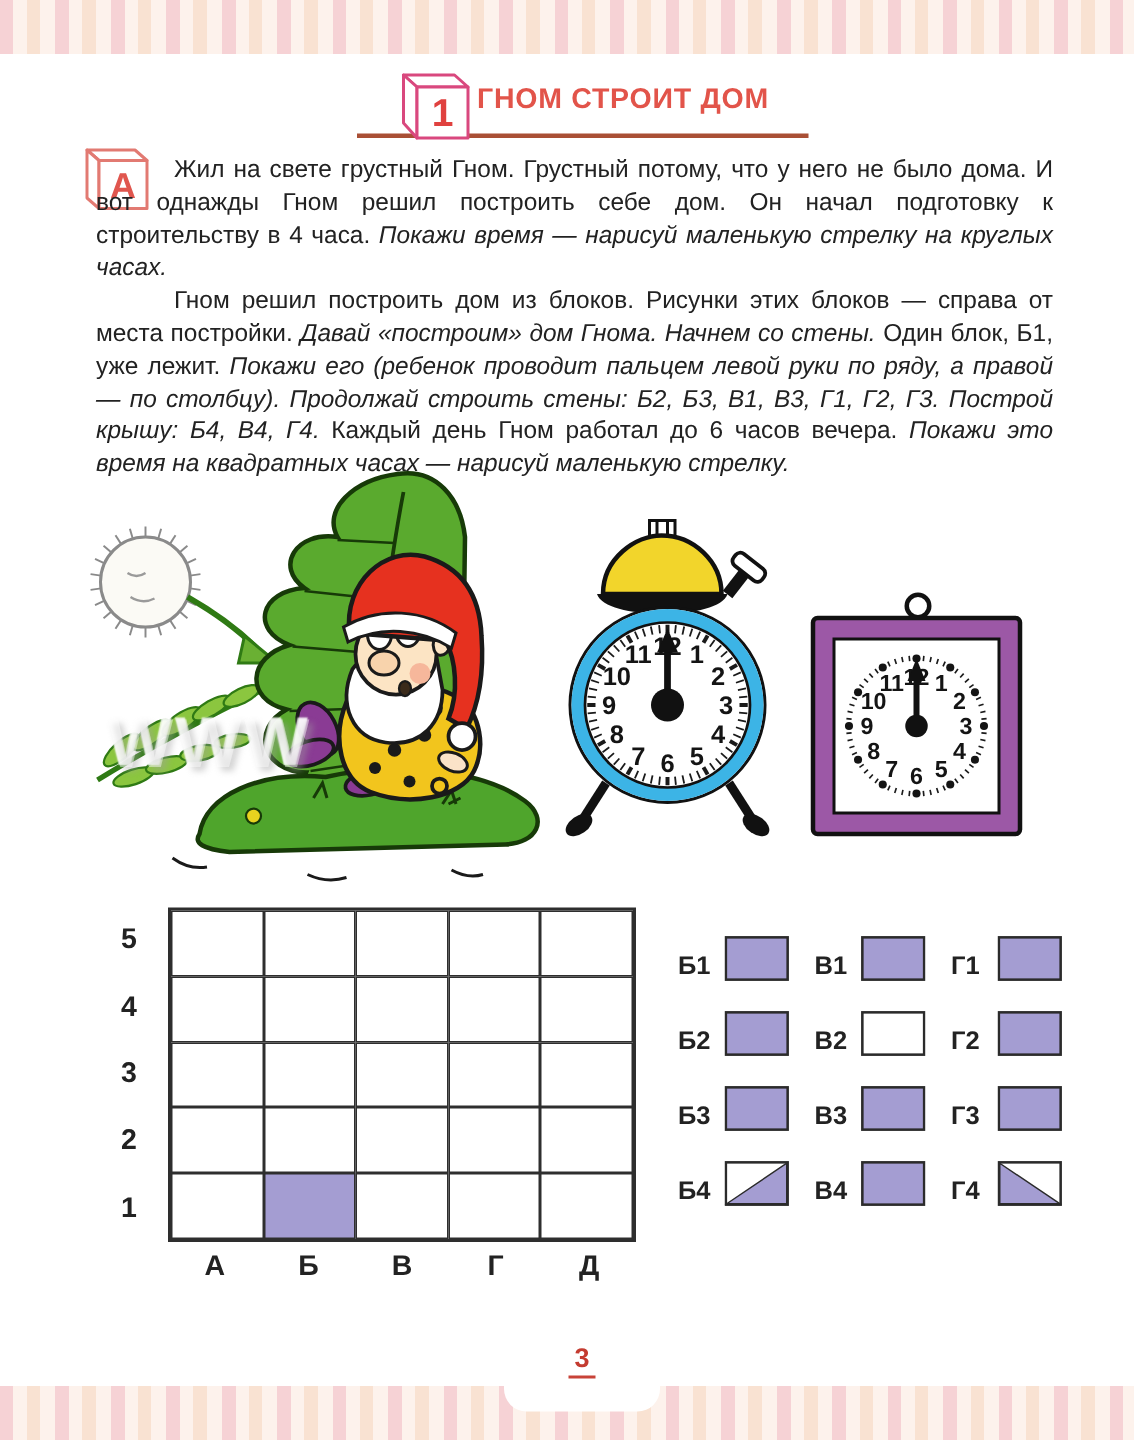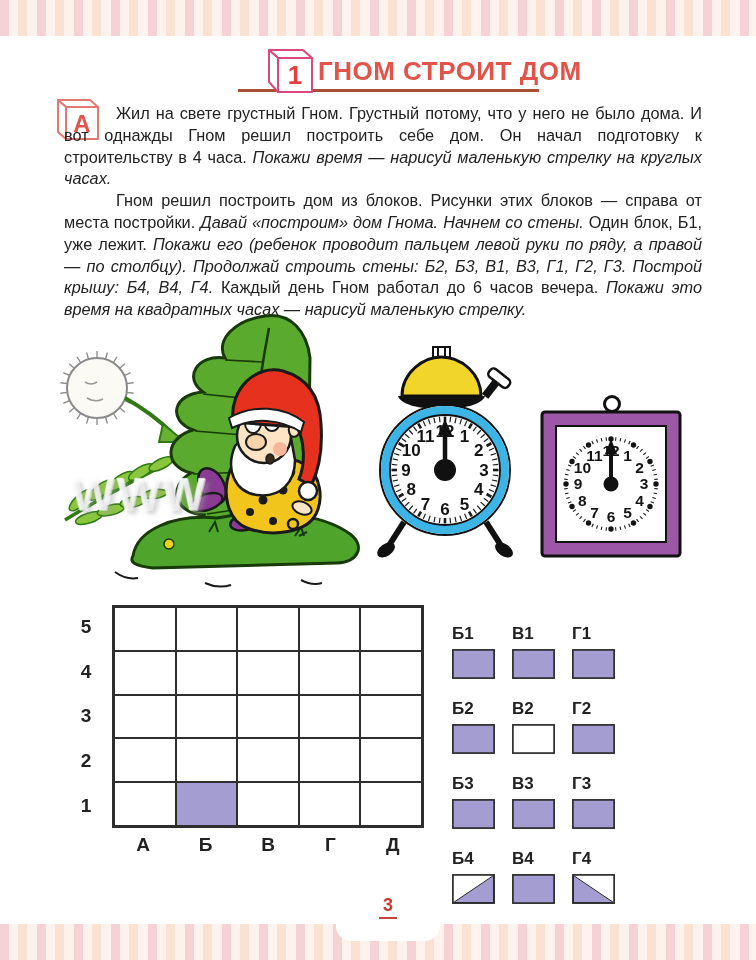--- a/index.html
+++ b/index.html
@@ -10,21 +10,21 @@
   .stripe-top{top:0;}
   .stripe-bottom{top:924px;}
   .notch{position:absolute;left:336px;top:924px;width:104px;height:17px;background:#fff;
          border-radius:0 0 15px 15px;}
   .page-number-wrap{position:absolute;left:336px;top:895px;width:104px;text-align:center;}
   .page-number{display:inline-block;font-size:18px;font-weight:bold;color:#c43b30;
                border-bottom:2px solid #c84338;padding:0 4px 1px 4px;}
 
   .title-underline{position:absolute;left:238px;top:89px;width:301px;height:2.5px;background:#a94f35;}
   .title-cube{position:absolute;left:260px;top:46px;}
-  .page-title{position:absolute;left:318px;top:56px;font-size:26px;font-weight:bold;
+  .page-title{position:absolute;left:318px;top:56px;font-size:19px;font-weight:bold;
               color:#e2544a;letter-spacing:.5px;white-space:nowrap;}
   .a-cube{position:absolute;left:54px;top:97px;}
 
   .body-text{position:absolute;left:64px;top:103px;width:638px;font-size:16.3px;
              line-height:21.8px;text-align:justify;}
   .body-text p{margin:0;text-indent:52px;}
   .it{font-style:italic;}
 
   .illu{position:absolute;left:57px;top:300px;}
   .alarm{position:absolute;left:360px;top:346px;}
@@ -44,21 +44,21 @@
   .gcell.filled{background:#a49dd2;}
   .row-labels{position:absolute;left:68px;top:605px;width:36px;height:223px;
               display:flex;flex-direction:column;}
   .row-labels div{flex:1;display:flex;align-items:center;justify-content:center;
                   font-size:19px;font-weight:bold;}
   .col-labels{position:absolute;left:112px;top:834px;width:312px;display:flex;}
   .col-labels div{flex:1;text-align:center;font-size:19px;font-weight:bold;}
 
   .blocks{position:absolute;left:452px;top:624px;display:grid;
           grid-template-columns:repeat(3,auto);column-gap:17px;row-gap:20px;}
-  .bitem{display:flex;align-items:flex-start;gap:5px;flex-direction:column;}
+  .bitem{display:flex;align-items:flex-end;gap:5px;}
   .blabel{font-size:17px;font-weight:bold;min-width:26px;}
 </style>
 </head>
 <body>
 
 <div class="page">
 
   <div class="stripe stripe-top"></div>
 
   <div class="title-underline"></div>

